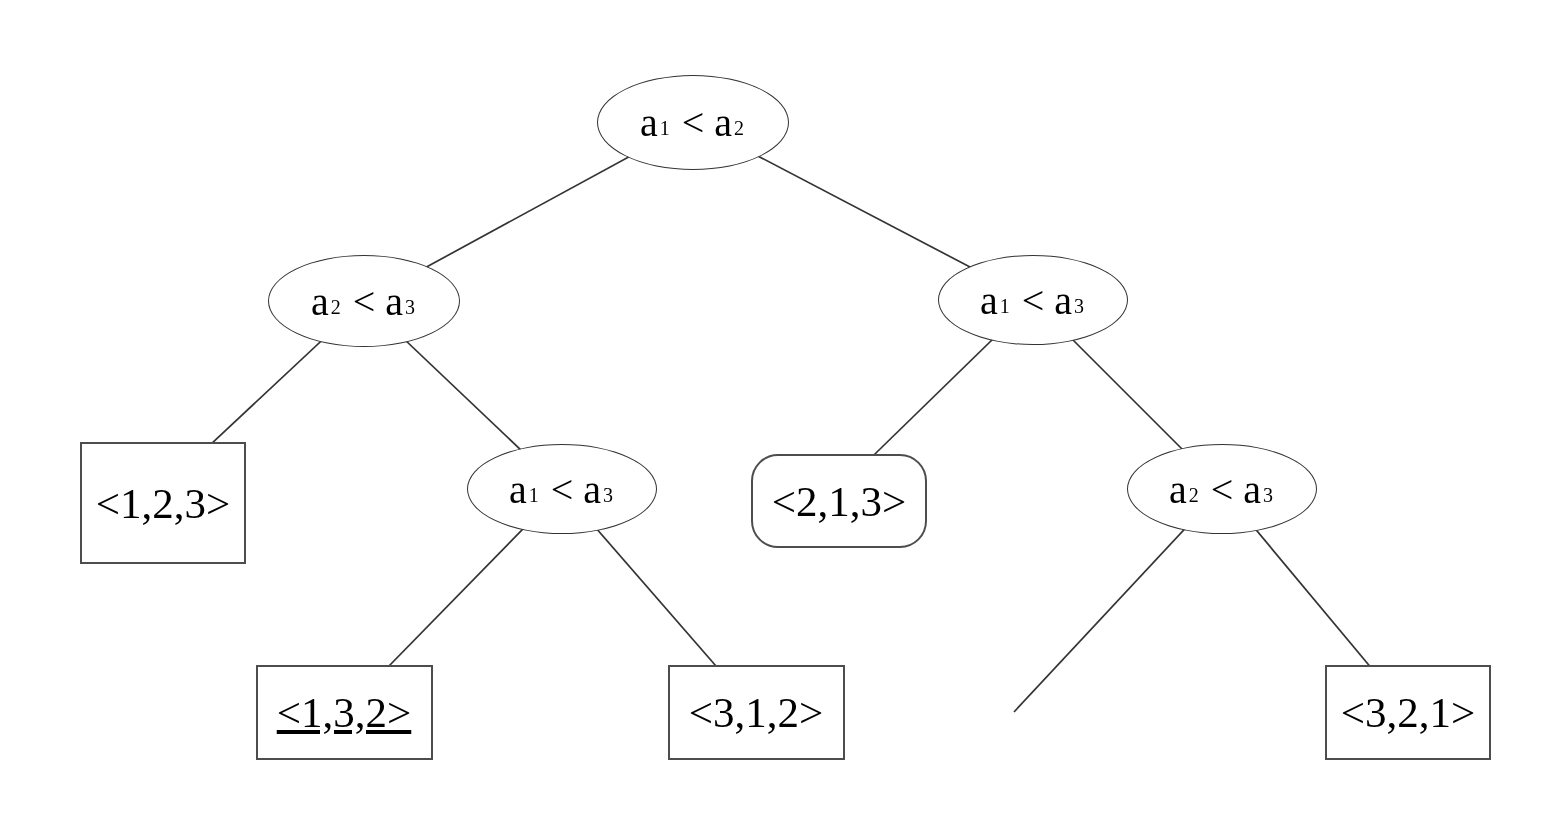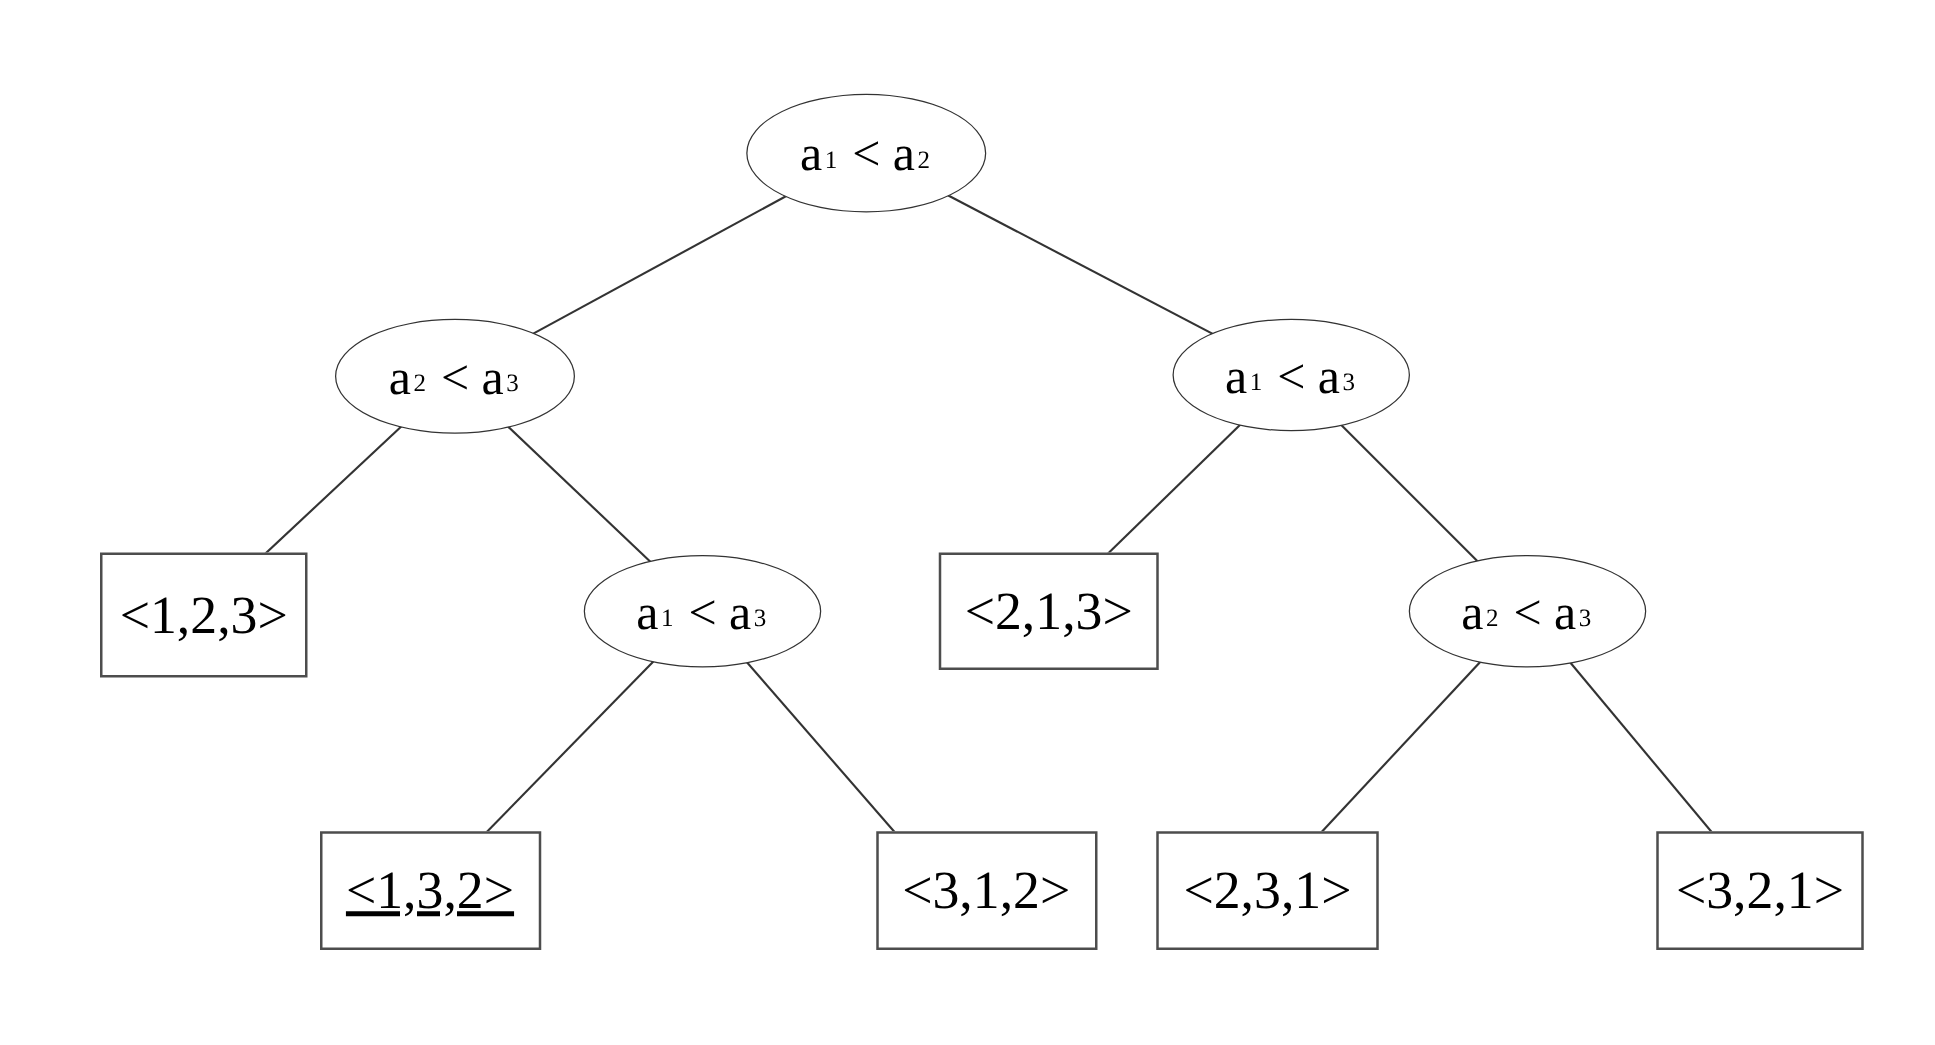--- a/index.html
+++ b/index.html
@@ -63,21 +63,20 @@
       <line x1="1033" y1="300" x2="839" y2="489"></line>
       <line x1="1033" y1="300" x2="1222" y2="489"></line>
       <line x1="562" y1="489" x2="344" y2="712"></line>
       <line x1="562" y1="489" x2="756" y2="712"></line>
       <line x1="1222" y1="489" x2="1014" y2="712"></line>
       <line x1="1222" y1="489" x2="1408" y2="712"></line>
     </svg>
 <div class="node ellipse" style="left: 597px; top: 74.5px; width: 192px; height: 95px;"><span>a</span><span class="sub">1</span><span> &lt; </span><span>a</span><span class="sub">2</span></div>
     <div class="node ellipse" style="left: 268px; top: 255px; width: 192px; height: 92px;"><span>a</span><span class="sub">2</span><span> &lt; </span><span>a</span><span class="sub">3</span></div>
     <div class="node ellipse" style="left: 938px; top: 255px; width: 190px; height: 90px;"><span>a</span><span class="sub">1</span><span> &lt; </span><span>a</span><span class="sub">3</span></div>
-    <div class="node box" style="left: 80px; top: 442px; width: 166px; height: 100px;">&lt;1,2,3&gt;</div>
+    <div class="node box" style="left: 80px; top: 442px; width: 166px; height: 122px;">&lt;1,2,3&gt;</div>
     <div class="node ellipse" style="left: 467px; top: 444px; width: 190px; height: 90px;"><span>a</span><span class="sub">1</span><span> &lt; </span><span>a</span><span class="sub">3</span></div>
-    <div class="node box" style="left: 751px; top: 442px; width: 176px; height: 94px;">&lt;2,1,3&gt;</div>
+    <div class="node box" style="left: 751px; top: 454px; width: 176px; height: 94px; border-radius: 27px;">&lt;2,1,3&gt;</div>
     <div class="node ellipse" style="left: 1127px; top: 444px; width: 190px; height: 90px;"><span>a</span><span class="sub">2</span><span> &lt; </span><span>a</span><span class="sub">3</span></div>
     <div class="node box" style="left: 255.5px; top: 664.5px; width: 177px; height: 95px; text-decoration: underline;">&lt;1,3,2&gt;</div>
-    <div class="node box" style="left: 667.5px; top: 664.5px; width: 177px; height: 95px; margin-left: 33px;">&lt;3,1,2&gt;</div>
-    <div class="node box" style="left: 925px; top: 664.5px; width: 178px; height: 95px;">&lt;2,3,1&gt;</div>
+    <div class="node box" style="left: 667.5px; top: 664.5px; width: 177px; height: 95px;">&lt;3,1,2&gt;</div>
     <div class="node box" style="left: 1325px; top: 664.5px; width: 166px; height: 95px; text-align: center;">&lt;3,2,1&gt;</div>
   </div>
 
 </body></html>

